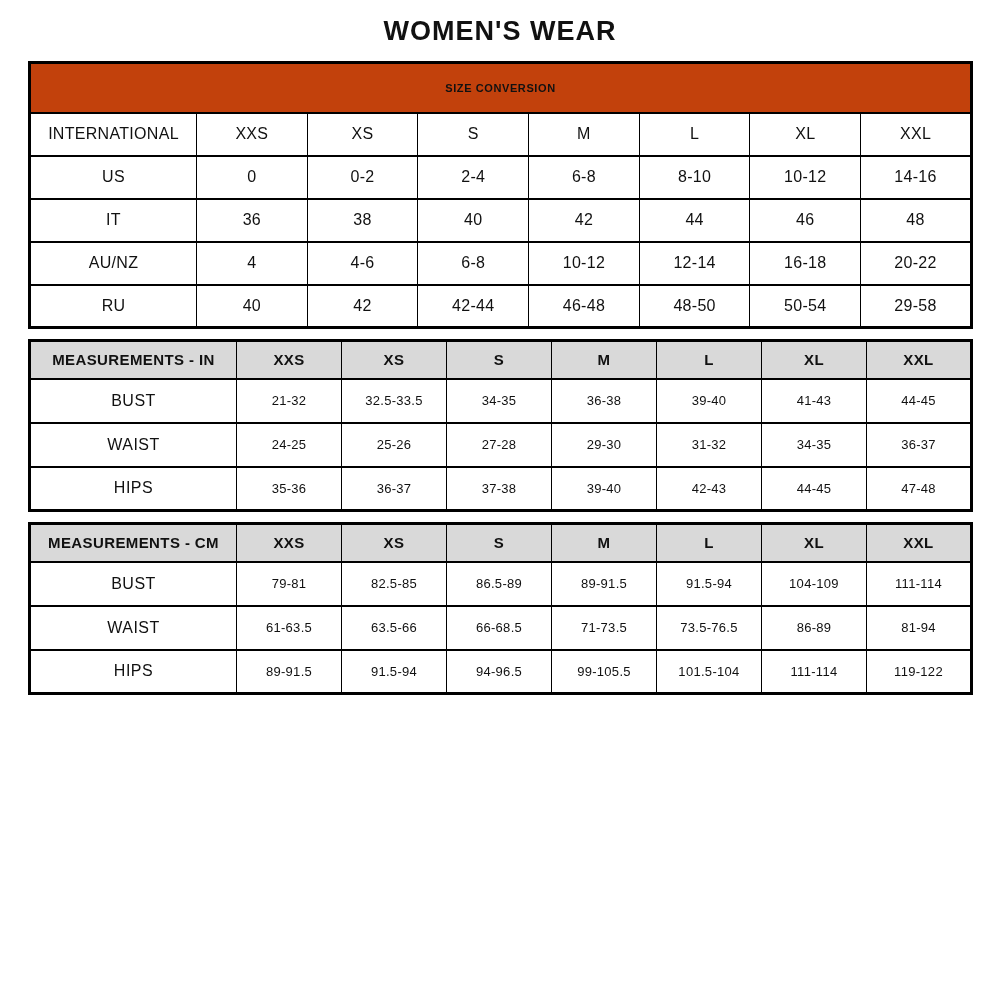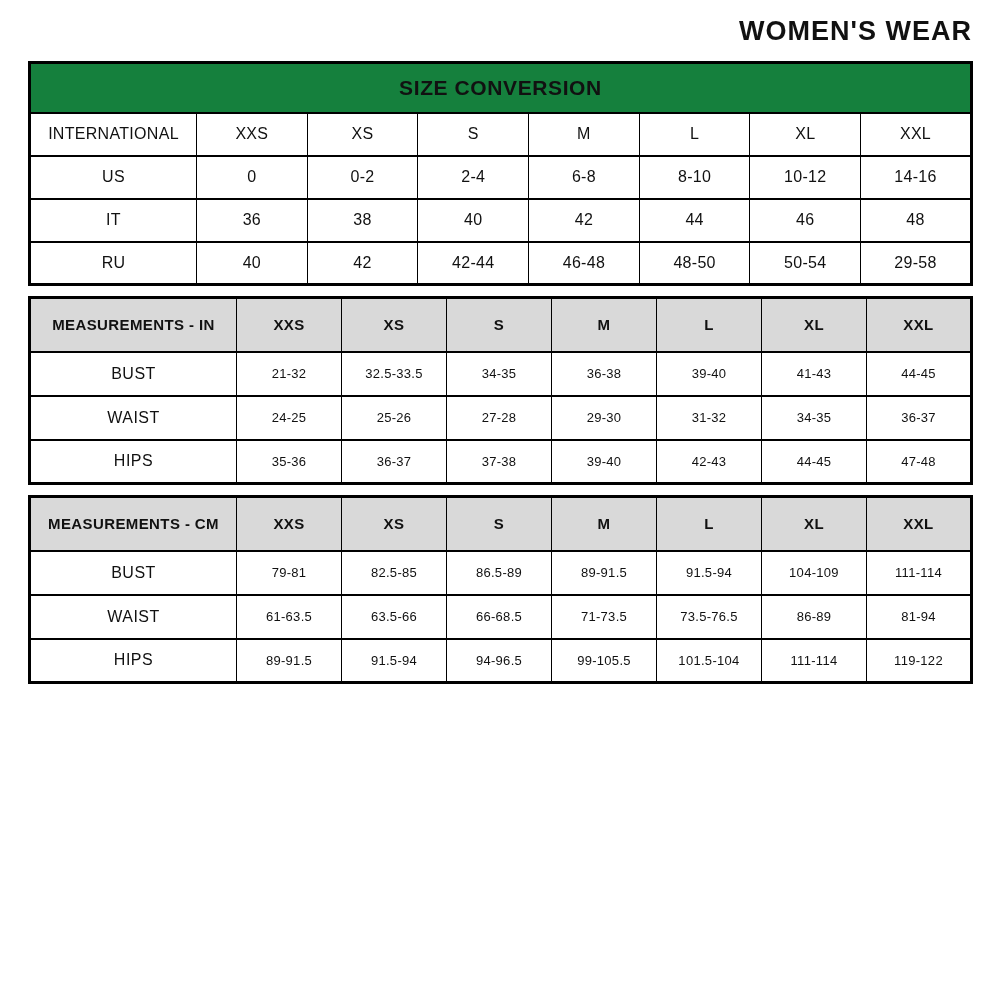--- a/index.html
+++ b/index.html
@@ -7,21 +7,21 @@
     width: 1000px; height: 1000px;
     background: #ffffff;
     font-family: "Liberation Sans", "DejaVu Sans", sans-serif;
     color: #111111;
   }
   .page {
     width: 1000px; height: 1000px;
     padding: 10px 28px 12px 28px;
   }
   .title {
-    text-align: right;
+    text-align: center;
     font-size: 27px;
     font-weight: 700;
     letter-spacing: 1px;
     color: #111;
     margin: 6px 0 14px 0;
   }
   table {
     border-collapse: collapse;
     table-layout: fixed;
     width: 942px;
@@ -35,32 +35,32 @@
     text-align: center;
     vertical-align: middle;
     overflow: hidden;
     white-space: nowrap;
   }
   
   .t1 col.c0 { width: 167px; }
   .t1 col.c  { width: 110.7px; }
   .t1 .table-title-row { height: 50px; }
   .t1 .table-title {
-    background: #15803d;
+    background: #c2410c;
     font-weight: 700;
-    font-size: 21px;
+    font-size: 11px;
     letter-spacing: 0.6px;
   }
   .t1 tr { height: 43px; }
   .t1 td { font-size: 16px; font-weight: 400; letter-spacing: 0.3px; }
   
   .tm { margin-top: 10px; }
   .tm col.c0 { width: 207px; }
   .tm col.c  { width: 105px; }
-  .tm .head-row { height: 54px; }
+  .tm .head-row { height: 38px; }
   .tm .head-row td {
     background: #d9d9d9;
     font-weight: 700;
     font-size: 15px;
     letter-spacing: 0.4px;
   }
   .tm tr { height: 44px; }
   .tm td.rowlabel { font-size: 16px; font-weight: 400; letter-spacing: 0.5px; }
   .tm td.val { font-size: 13px; font-weight: 400; letter-spacing: 0.3px; }
 </style>
@@ -112,20 +112,30 @@
           <td class="rowlabel">IT</td>
           <td class="val">36</td>
           <td class="val">38</td>
           <td class="val">40</td>
           <td class="val">42</td>
           <td class="val">44</td>
           <td class="val">46</td>
           <td class="val">48</td>
         </tr>
         <tr>
+          <td class="rowlabel">AU/NZ</td>
+          <td class="val">4</td>
+          <td class="val">4-6</td>
+          <td class="val">6-8</td>
+          <td class="val">10-12</td>
+          <td class="val">12-14</td>
+          <td class="val">16-18</td>
+          <td class="val">20-22</td>
+        </tr>
+        <tr>
           <td class="rowlabel">RU</td>
           <td class="val">40</td>
           <td class="val">42</td>
           <td class="val">42-44</td>
           <td class="val">46-48</td>
           <td class="val">48-50</td>
           <td class="val">50-54</td>
           <td class="val">29-58</td>
         </tr>
       </tbody>

